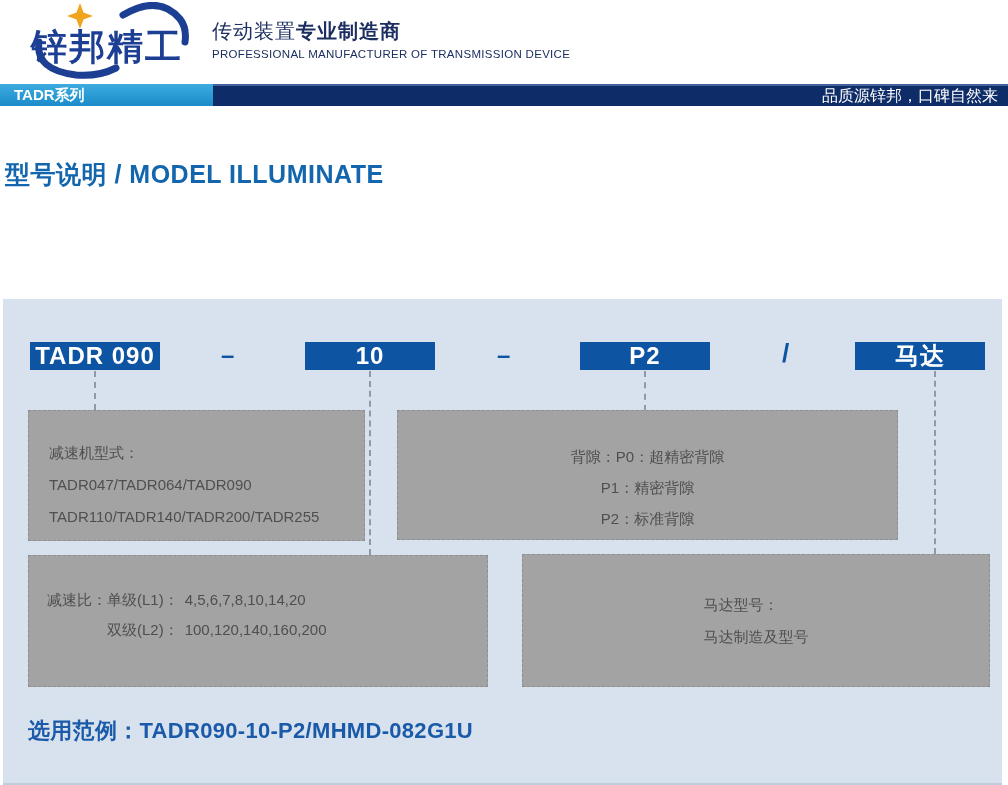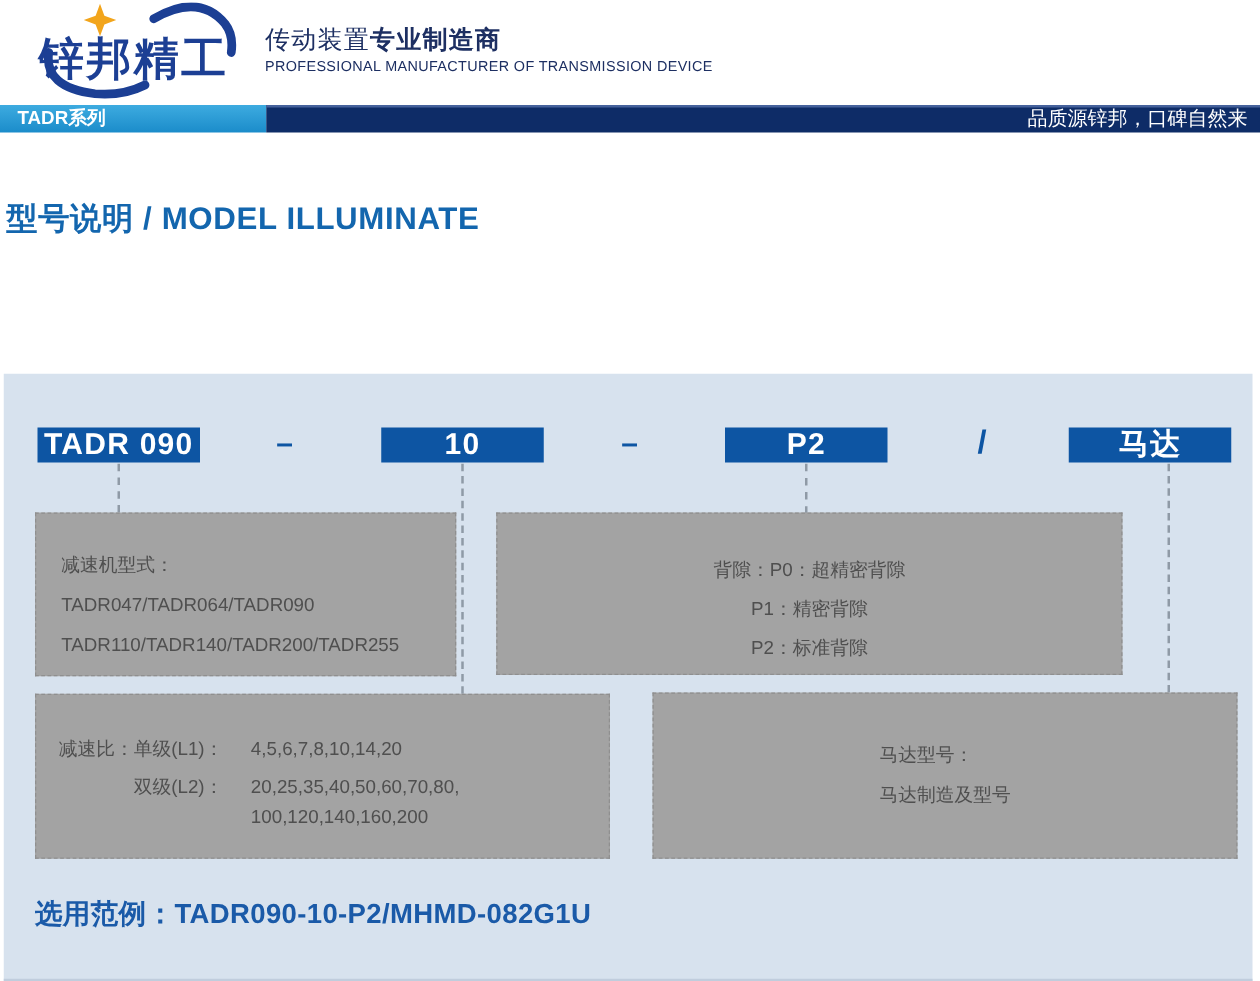--- a/index.html
+++ b/index.html
@@ -54,21 +54,21 @@
   .xbox{position:absolute;background:#a3a3a3;border:1px dashed #8f8f8f;color:var(--text-dark);font-size:15px;}
   .box-type{left:28px;top:410px;width:337px;height:131px;padding:26px 0 0 20px;}
   .box-type div{line-height:32px;}
   .box-backlash{left:397px;top:410px;width:501px;height:130px;padding-top:30px;text-align:center;}
   .box-backlash div{line-height:31px;}
   .box-ratio{left:28px;top:555px;width:460px;height:132px;padding:32px 4px 0 18px;}
   .ratio-row{display:flex;line-height:24px;}
   .ratio-row.r1{margin-bottom:6px;}
   .ratio-indent{display:inline-block;width:60px;}
   .ratio-label{white-space:nowrap;}
-  .ratio-vals{margin-left:22px;}
+  .ratio-vals{margin-left:6px;}
   .box-motor{left:522px;top:554px;width:468px;height:133px;display:flex;align-items:center;justify-content:center;}
   .motor-inner{text-align:left;}
   .motor-inner div{line-height:32px;}
 
   
   .example{position:absolute;left:28px;top:716px;font-size:22px;font-weight:bold;color:var(--example-blue);letter-spacing:.3px;}
 
   
   .logo svg{display:block;}
   .logo .arc{fill:none;stroke:var(--logo-blue);stroke-linecap:round;}
@@ -128,21 +128,20 @@
   <div class="xbox box-ratio">
     <div class="ratio-row r1">
       <span class="ratio-label">减速比：</span>
       <span class="ratio-label">单级(L1)：</span>
       <span class="ratio-vals">4,5,6,7,8,10,14,20</span>
     </div>
     <div class="ratio-row">
       <span class="ratio-indent"></span>
       <span class="ratio-label">双级(L2)：</span>
       <span class="ratio-vals">
-        <span style="display:block">20,25,35,40,50,60,70,80,</span>
         <span style="display:block">100,120,140,160,200</span>
       </span>
     </div>
   </div>
 
   <div class="xbox box-motor">
     <div class="motor-inner">
       <div>马达型号：</div>
       <div>马达制造及型号</div>
     </div>

